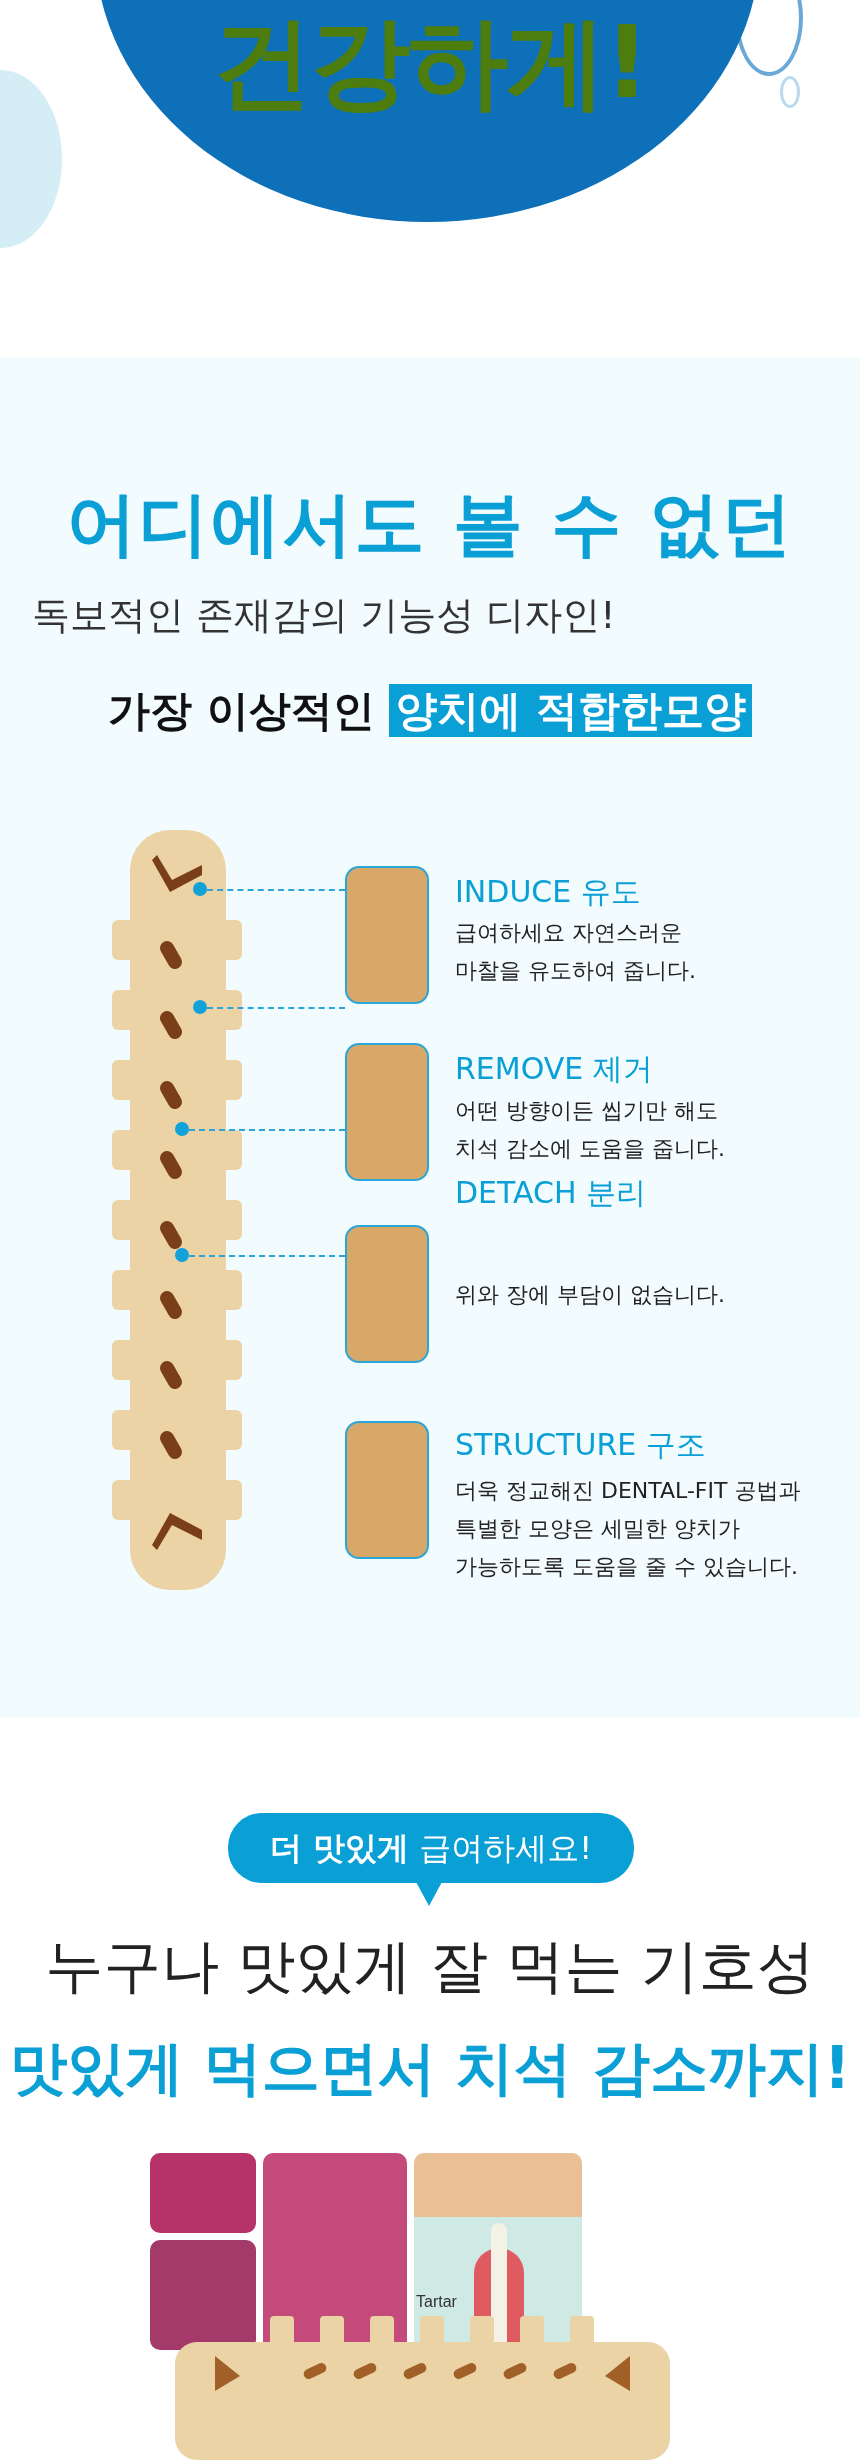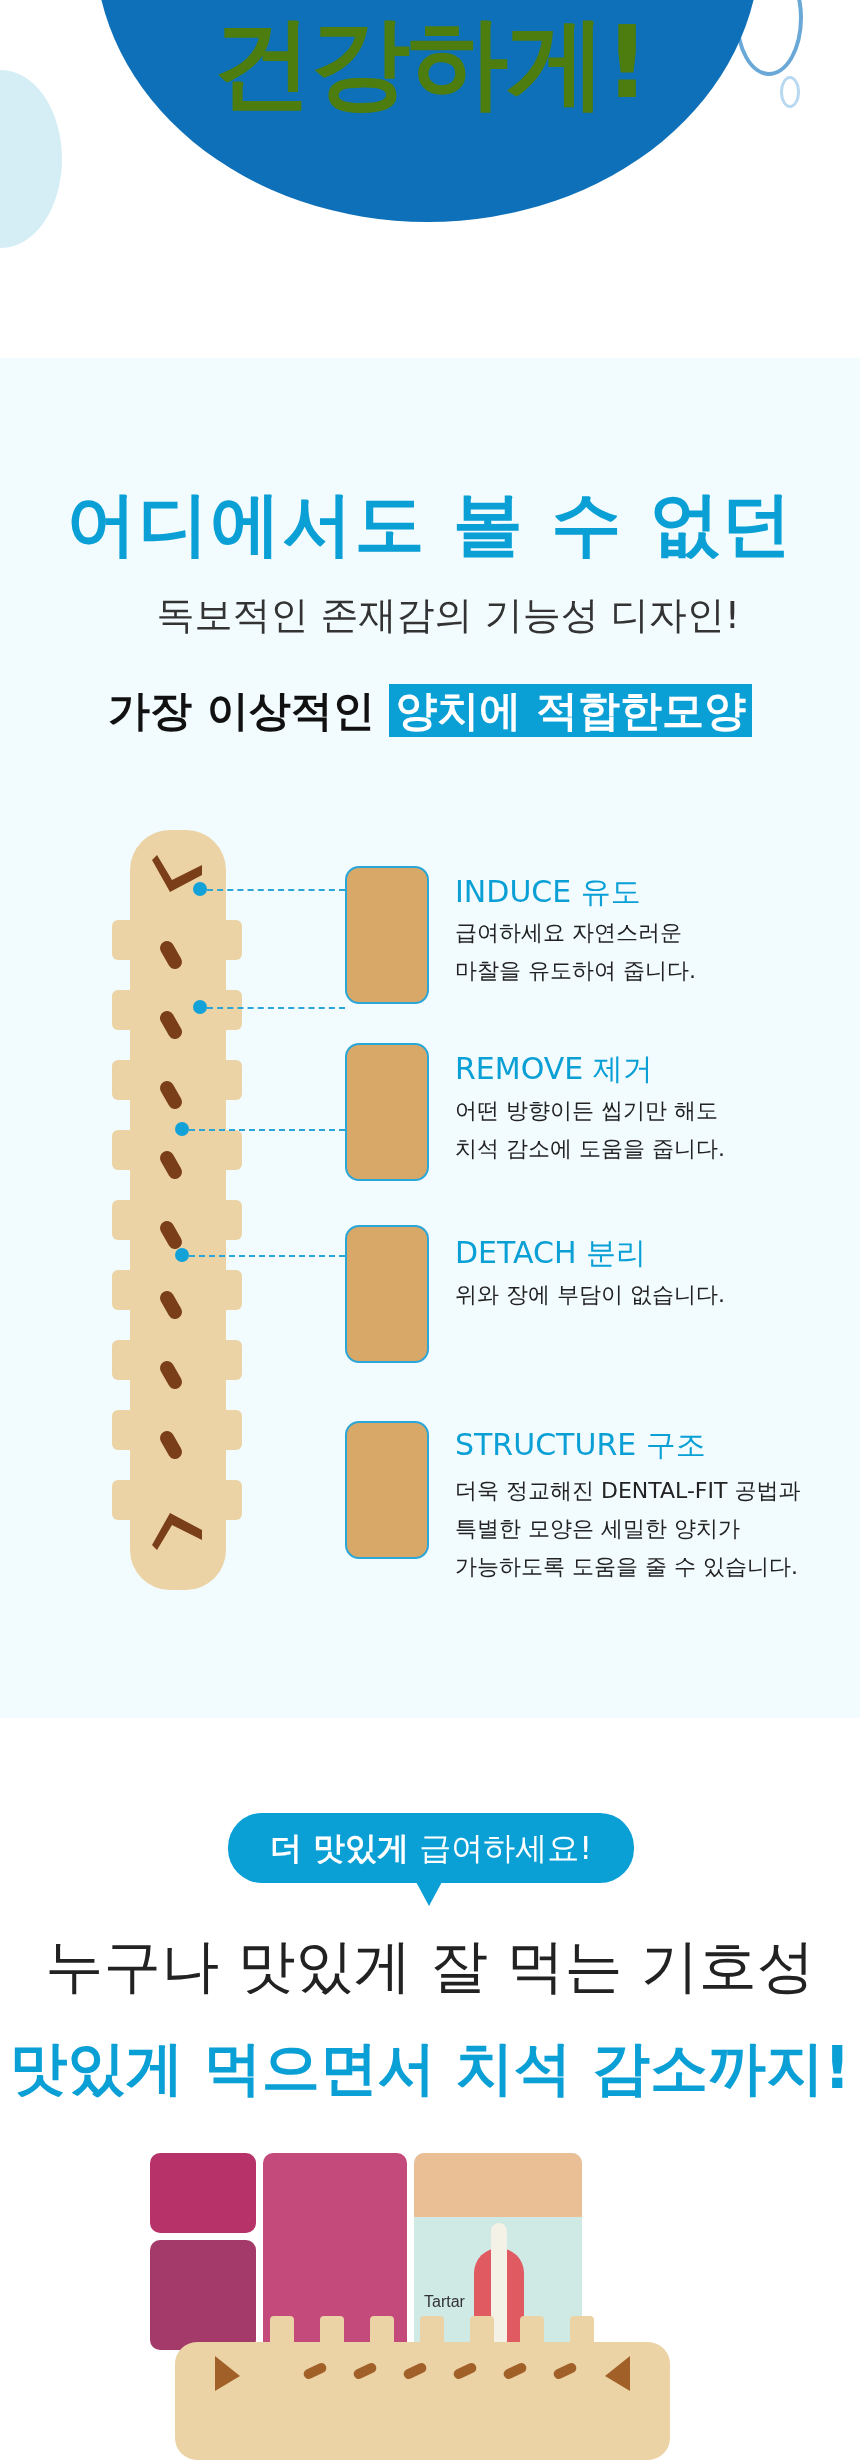--- a/index.html
+++ b/index.html
@@ -7,21 +7,21 @@
   .abs{position:absolute;}
   
   .hero-circle{left:95px;top:-330px;width:660px;width:665px;height:552px;border-radius:50%;background:#0d70b8;}
   .hero-title{left:0;width:860px;top:5px;text-align:center;color:#4d7c0f;font-size:100px;font-weight:bold;letter-spacing:-2px;line-height:115px;}
   .deco-blob{left:-60px;top:70px;width:122px;height:178px;border-radius:50%;background:#d5eef6;}
   .deco-ring1{left:735px;top:-40px;width:60px;height:108px;border-radius:50%;border:4px solid #6aa8d8;}
   .deco-ring2{left:780px;top:76px;width:14px;height:26px;border-radius:50%;border:3px solid #b8d9ef;}
   
   .band{left:0;top:358px;width:860px;height:1360px;background:#f2fbfe;}
   .h1{left:0;width:860px;top:478px;text-align:center;color:#0aa0d6;font-size:70px;font-weight:bold;letter-spacing:2px;}
-  .h2{left:0;width:740px;top:590px;text-align:right;color:#333;font-size:38px;}
+  .h2{left:0;width:740px;top:590px;text-align:left;color:#333;font-size:38px;padding-left:32px;}
   .h3{left:0;width:860px;top:683px;text-align:center;color:#111;font-size:42px;font-weight:bold;}
   .h3 .hl{background:#0aa0d6;color:#fff;padding:2px 6px;}
   
   .stick{left:112px;top:820px;width:130px;height:780px;}
   .lead{height:0;border-top:2px dashed #2aa6d8;}
   .dot{width:14px;height:14px;border-radius:50%;background:#13a2d8;}
   .thumb{left:345px;width:80px;height:134px;border:2px solid #2aa6d8;border-radius:14px;background:#d8a868;overflow:hidden;}
   .feat-title{left:455px;color:#0aa0d6;font-size:30px;font-weight:normal;}
   .feat-desc{left:455px;color:#222;font-size:22px;line-height:38px;}
   
@@ -93,21 +93,21 @@
 </div>
 
 <div class="abs thumb" style="top:1043px;"></div>
 <div class="abs feat-title" style="top:1049px;">REMOVE 제거</div>
 <div class="abs feat-desc" style="top:1092px;">
   <div>어떤 방향이든 씹기만 해도</div>
   <div>치석 감소에 도움을 줍니다.</div>
 </div>
 
 <div class="abs thumb" style="top:1225px;"></div>
-<div class="abs feat-title" style="top:1233px;">DETACH 분리</div>
+<div class="abs feat-title" style="top:1173px;">DETACH 분리</div>
 <div class="abs feat-desc" style="top:1276px;">
   <div>위와 장에 부담이 없습니다.</div>
 </div>
 
 <div class="abs thumb" style="top:1421px;"></div>
 <div class="abs feat-title" style="top:1425px;">STRUCTURE 구조</div>
 <div class="abs feat-desc" style="top:1472px;">
   <div>더욱 정교해진 DENTAL-FIT 공법과</div>
   <div>특별한 모양은 세밀한 양치가</div>
   <div>가능하도록 도움을 줄 수 있습니다.</div>
@@ -121,21 +121,21 @@
 <div class="abs t1">누구나 맛있게 잘 먹는 기호성</div>
 <div class="abs t2">맛있게 먹으면서 치석 감소까지!</div>
 
 <div class="abs ph" style="left:150px;top:2153px;width:106px;height:80px;background:#b8326a;"></div>
 <div class="abs ph" style="left:150px;top:2240px;width:106px;height:110px;background:#a43a6a;"></div>
 <div class="abs ph" style="left:263px;top:2153px;width:144px;height:200px;background:#c54a7c;"></div>
 <div class="abs ph" style="left:414px;top:2153px;width:168px;height:200px;background:#cfe9e4;">
   <div style="position:absolute;left:0;top:0;width:168px;height:64px;background:#ebbf96;"></div>
   <div style="position:absolute;left:60px;top:95px;width:50px;height:105px;border-radius:25px 25px 0 0;background:#e05a62;"></div>
   <div style="position:absolute;left:77px;top:70px;width:16px;height:120px;border-radius:8px 8px 2px 2px;background:#f4f1e6;"></div>
-  <div style="position:absolute;left:10px;top:140px;font-size:16px;color:#333;font-family:'Liberation Sans',sans-serif;">Tartar</div>
+  <div style="position:absolute;left:2px;top:140px;font-size:16px;color:#333;font-family:'Liberation Sans',sans-serif;">Tartar</div>
 </div>
 <svg class="abs" style="left:175px;top:2316px;" width="495" height="144" viewBox="0 0 495 144">
   <rect x="0" y="26" width="495" height="118" rx="22" fill="#ecd3a6"></rect>
   <g fill="#ecd3a6">
     <rect x="95" y="0" width="24" height="150" rx="4"></rect>
       <rect x="145" y="0" width="24" height="150" rx="4"></rect>
     <rect x="195" y="0" width="24" height="150" rx="4"></rect>
       <rect x="245" y="0" width="24" height="150" rx="4"></rect>
     <rect x="295" y="0" width="24" height="150" rx="4"></rect>
       <rect x="345" y="0" width="24" height="150" rx="4"></rect>

